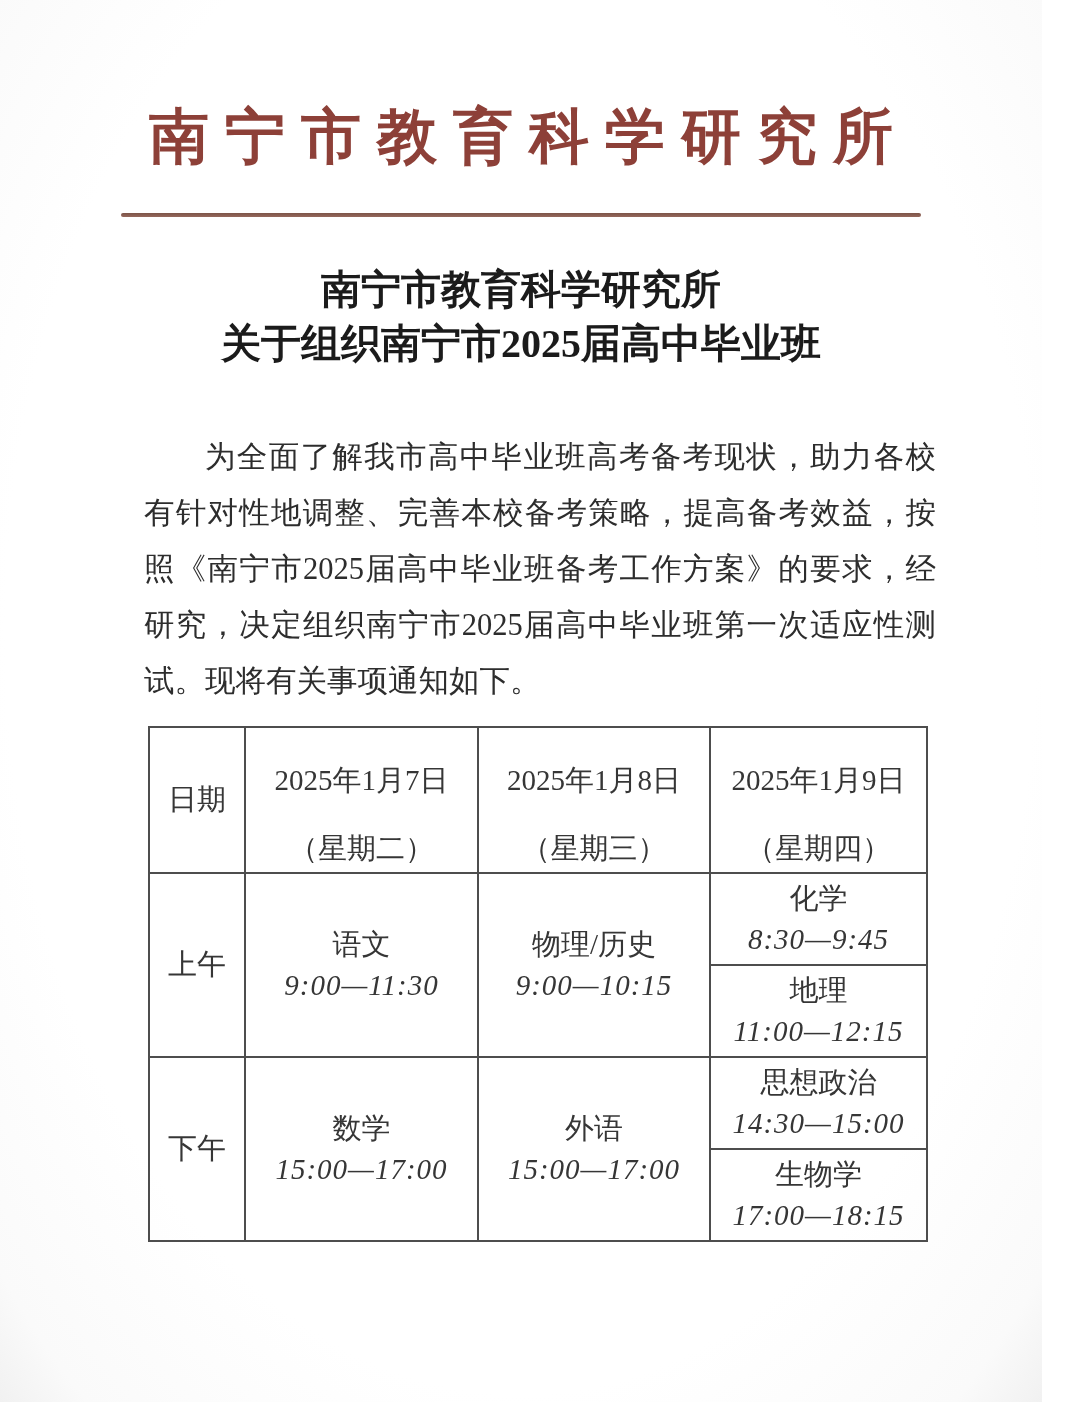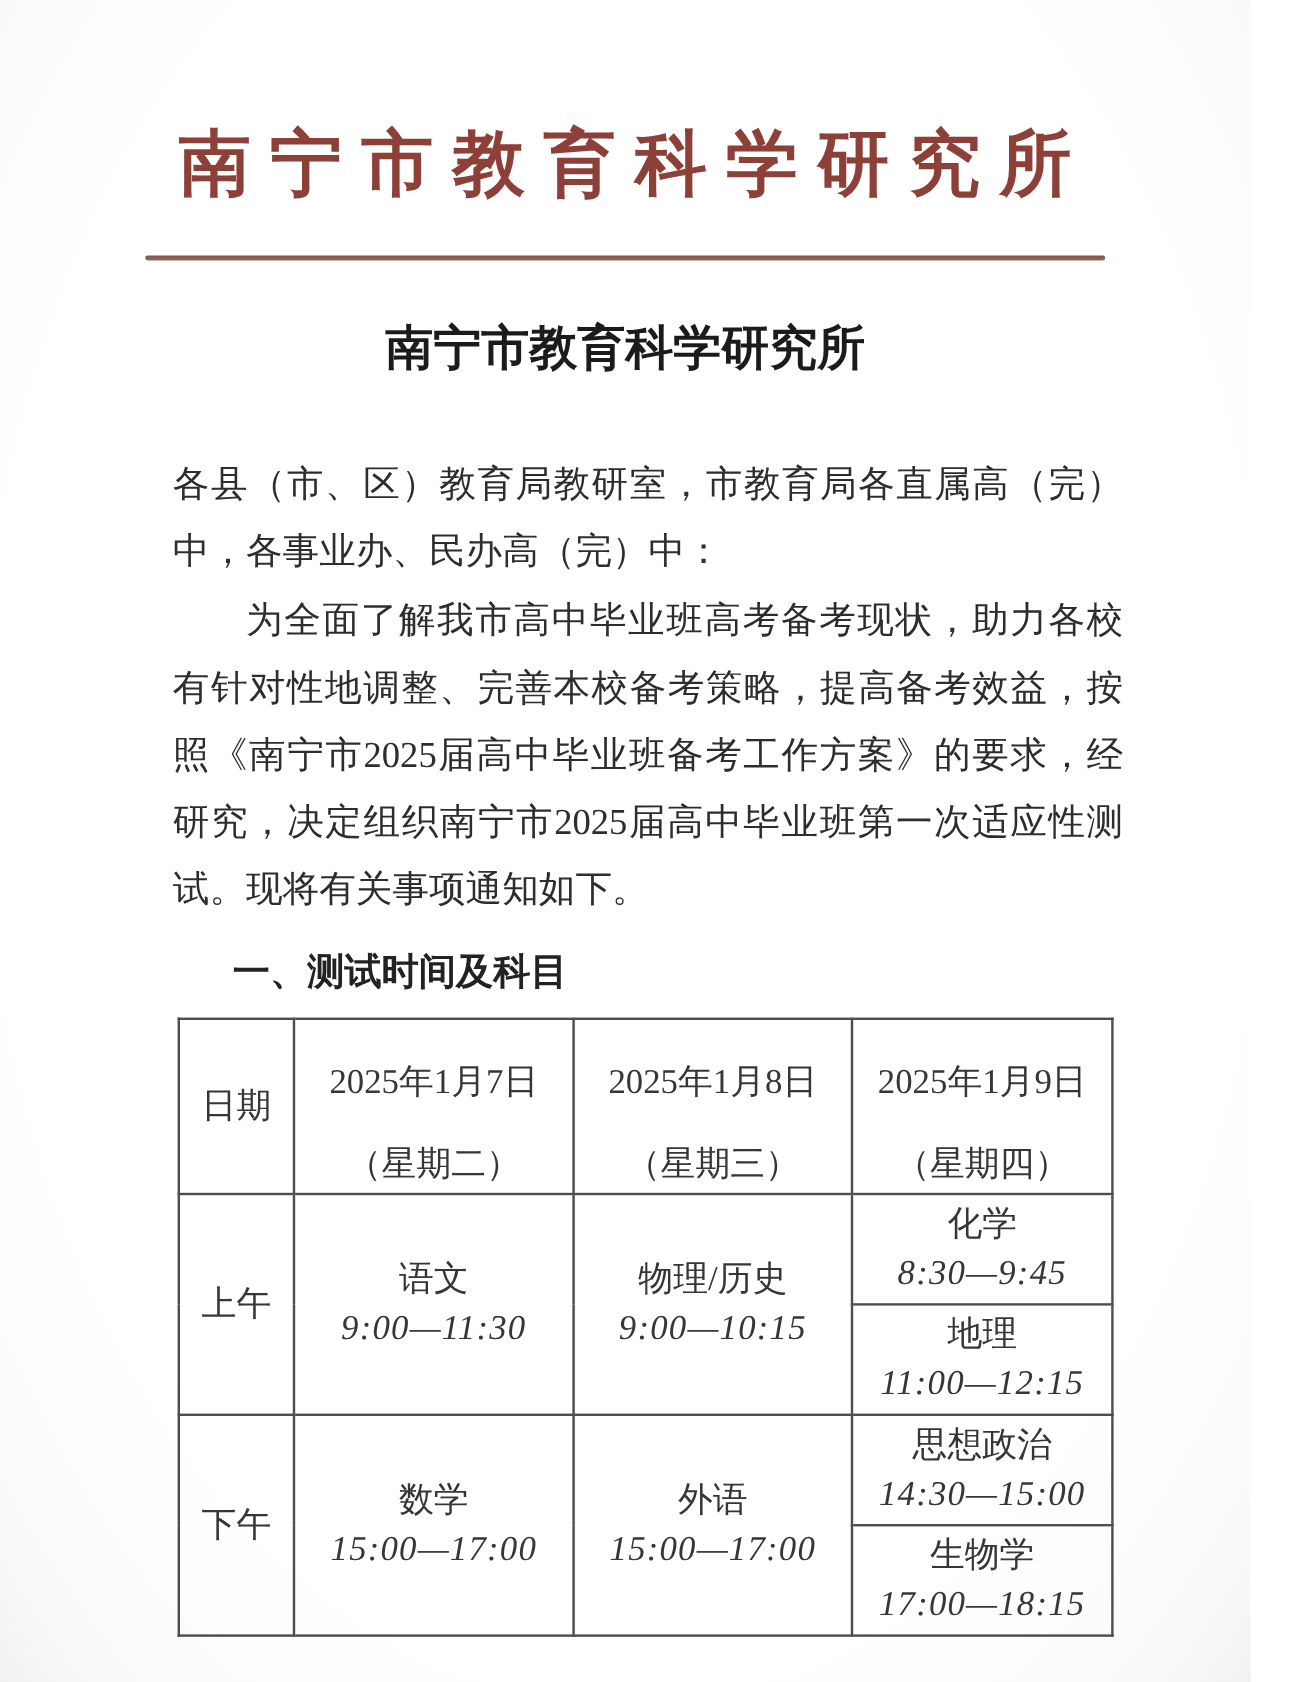--- a/index.html
+++ b/index.html
@@ -99,29 +99,28 @@
 <body>
 
 <div class="page">
 
   <div class="letterhead">南宁市教育科学研究所</div>
 
   <div class="divider"></div>
 
   <div class="doc-title">
     <div>南宁市教育科学研究所</div>
+    <div>关于组织南宁市2025届高中毕业班</div>
   </div>
 
   <div class="content">
 
-    <p class="salutation">各县（市、区）教育局教研室，市教育局各直属高（完）中，各事业办、民办高（完）中：</p>
 
     <p class="para">为全面了解我市高中毕业班高考备考现状，助力各校有针对性地调整、完善本校备考策略，提高备考效益，按照《南宁市2025届高中毕业班备考工作方案》的要求，经研究，决定组织南宁市2025届高中毕业班第一次适应性测试。现将有关事项通知如下。</p>
 
-    <div class="section-heading">一、测试时间及科目</div>
 
     <table class="schedule">
       <colgroup>
         <col class="c-period">
         <col class="c-day1">
         <col class="c-day2">
         <col class="c-day3">
       </colgroup>
       <tbody>
         <tr class="r-header">

